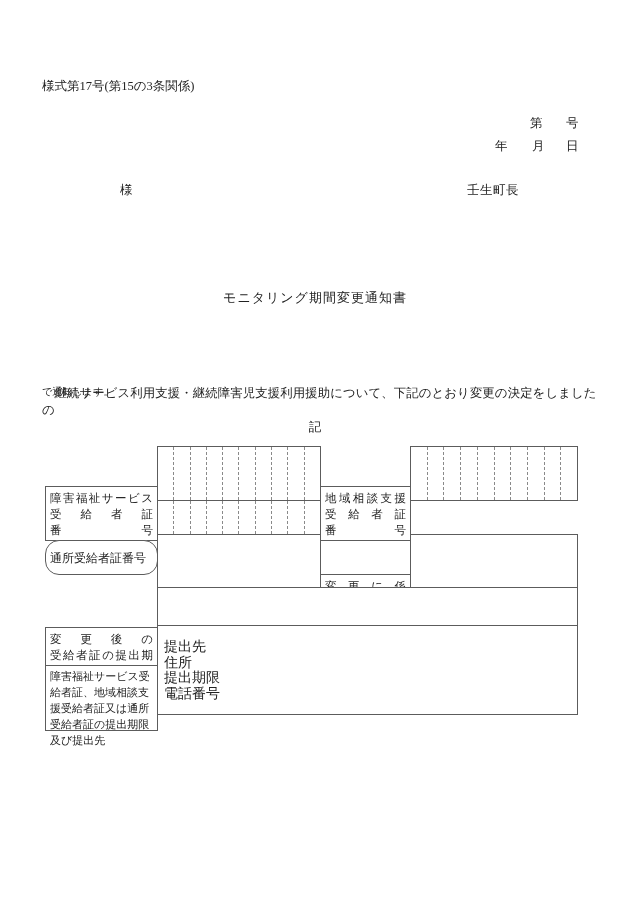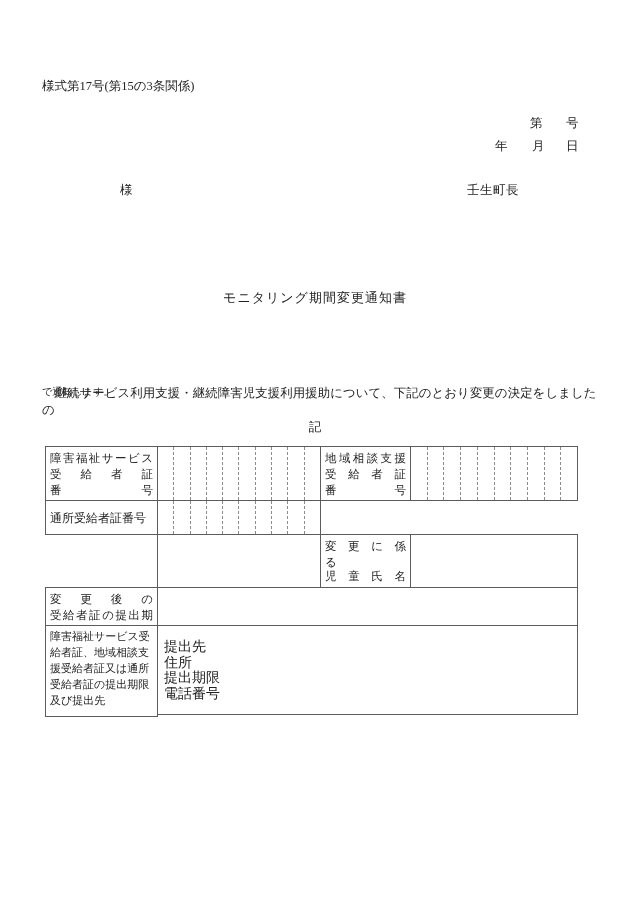--- a/index.html
+++ b/index.html
@@ -28,37 +28,37 @@
   .ki{left:0;top:420px;width:630px;text-align:center;}
 
   
   .form-table{left:45px;top:446px;width:533px;height:270px;}
   .cell{
     position:absolute;
     box-sizing:border-box;
     border:1px solid #5c5c5c;
     background:#fff;
   }
-  .lbl{font-size:11.5px;line-height:16px;padding:3px 4px;letter-spacing:0;}
+  .lbl{font-size:11.5px;line-height:16px;padding:3px 4px;letter-spacing:0;margin-top:40px;}
   .lbl div{min-height:16px;}
   .jline{text-align:justify;text-align-last:justify;}
   .vcenter{display:flex;flex-direction:column;justify-content:center;}
   .cA1{left:0;top:0;width:113px;height:55px;}
   .cB1{left:112px;top:0;width:164px;height:55px;}
   .cC1{left:275px;top:0;width:91px;height:55px;}
   .cD1{left:365px;top:0;width:168px;height:55px;}
-  .cA2{left:0;top:54px;width:113px;height:35px;font-size:12px;}
+  .cA2{left:0;top:54px;width:113px;height:35px;font-size:12px;border-radius:14px;}
   .cB2{left:112px;top:54px;width:164px;height:35px;}
   .cA3{left:0;top:88px;width:113px;height:54px;}
   .cB3{left:112px;top:88px;width:164px;height:54px;}
   .cC3{left:275px;top:88px;width:91px;height:54px;}
   .cD3{left:365px;top:88px;width:168px;height:54px;}
   .cA4{left:0;top:141px;width:113px;height:39px;}
   .cB4{left:112px;top:141px;width:421px;height:39px;}
-  .cA5{left:0;top:179px;width:113px;height:92px;font-size:11px;line-height:15px;}
+  .cA5{left:0;top:179px;width:113px;height:66px;font-size:11px;line-height:15px;}
   .cB5{left:112px;top:179px;width:421px;height:90px;}
   .digits{display:flex;align-items:stretch;padding:0;}
   .digit-box{flex:1 1 0;border-left:1px dashed #8a8a8a;}
   .digit-box:first-child{border-left:none;}
   .val-lines{font-size:14px;line-height:15.5px;padding:13px 0 0 6px;}
   .val-lines div{min-height:15.5px;}
 </style>
 </head>
 <body>
 

